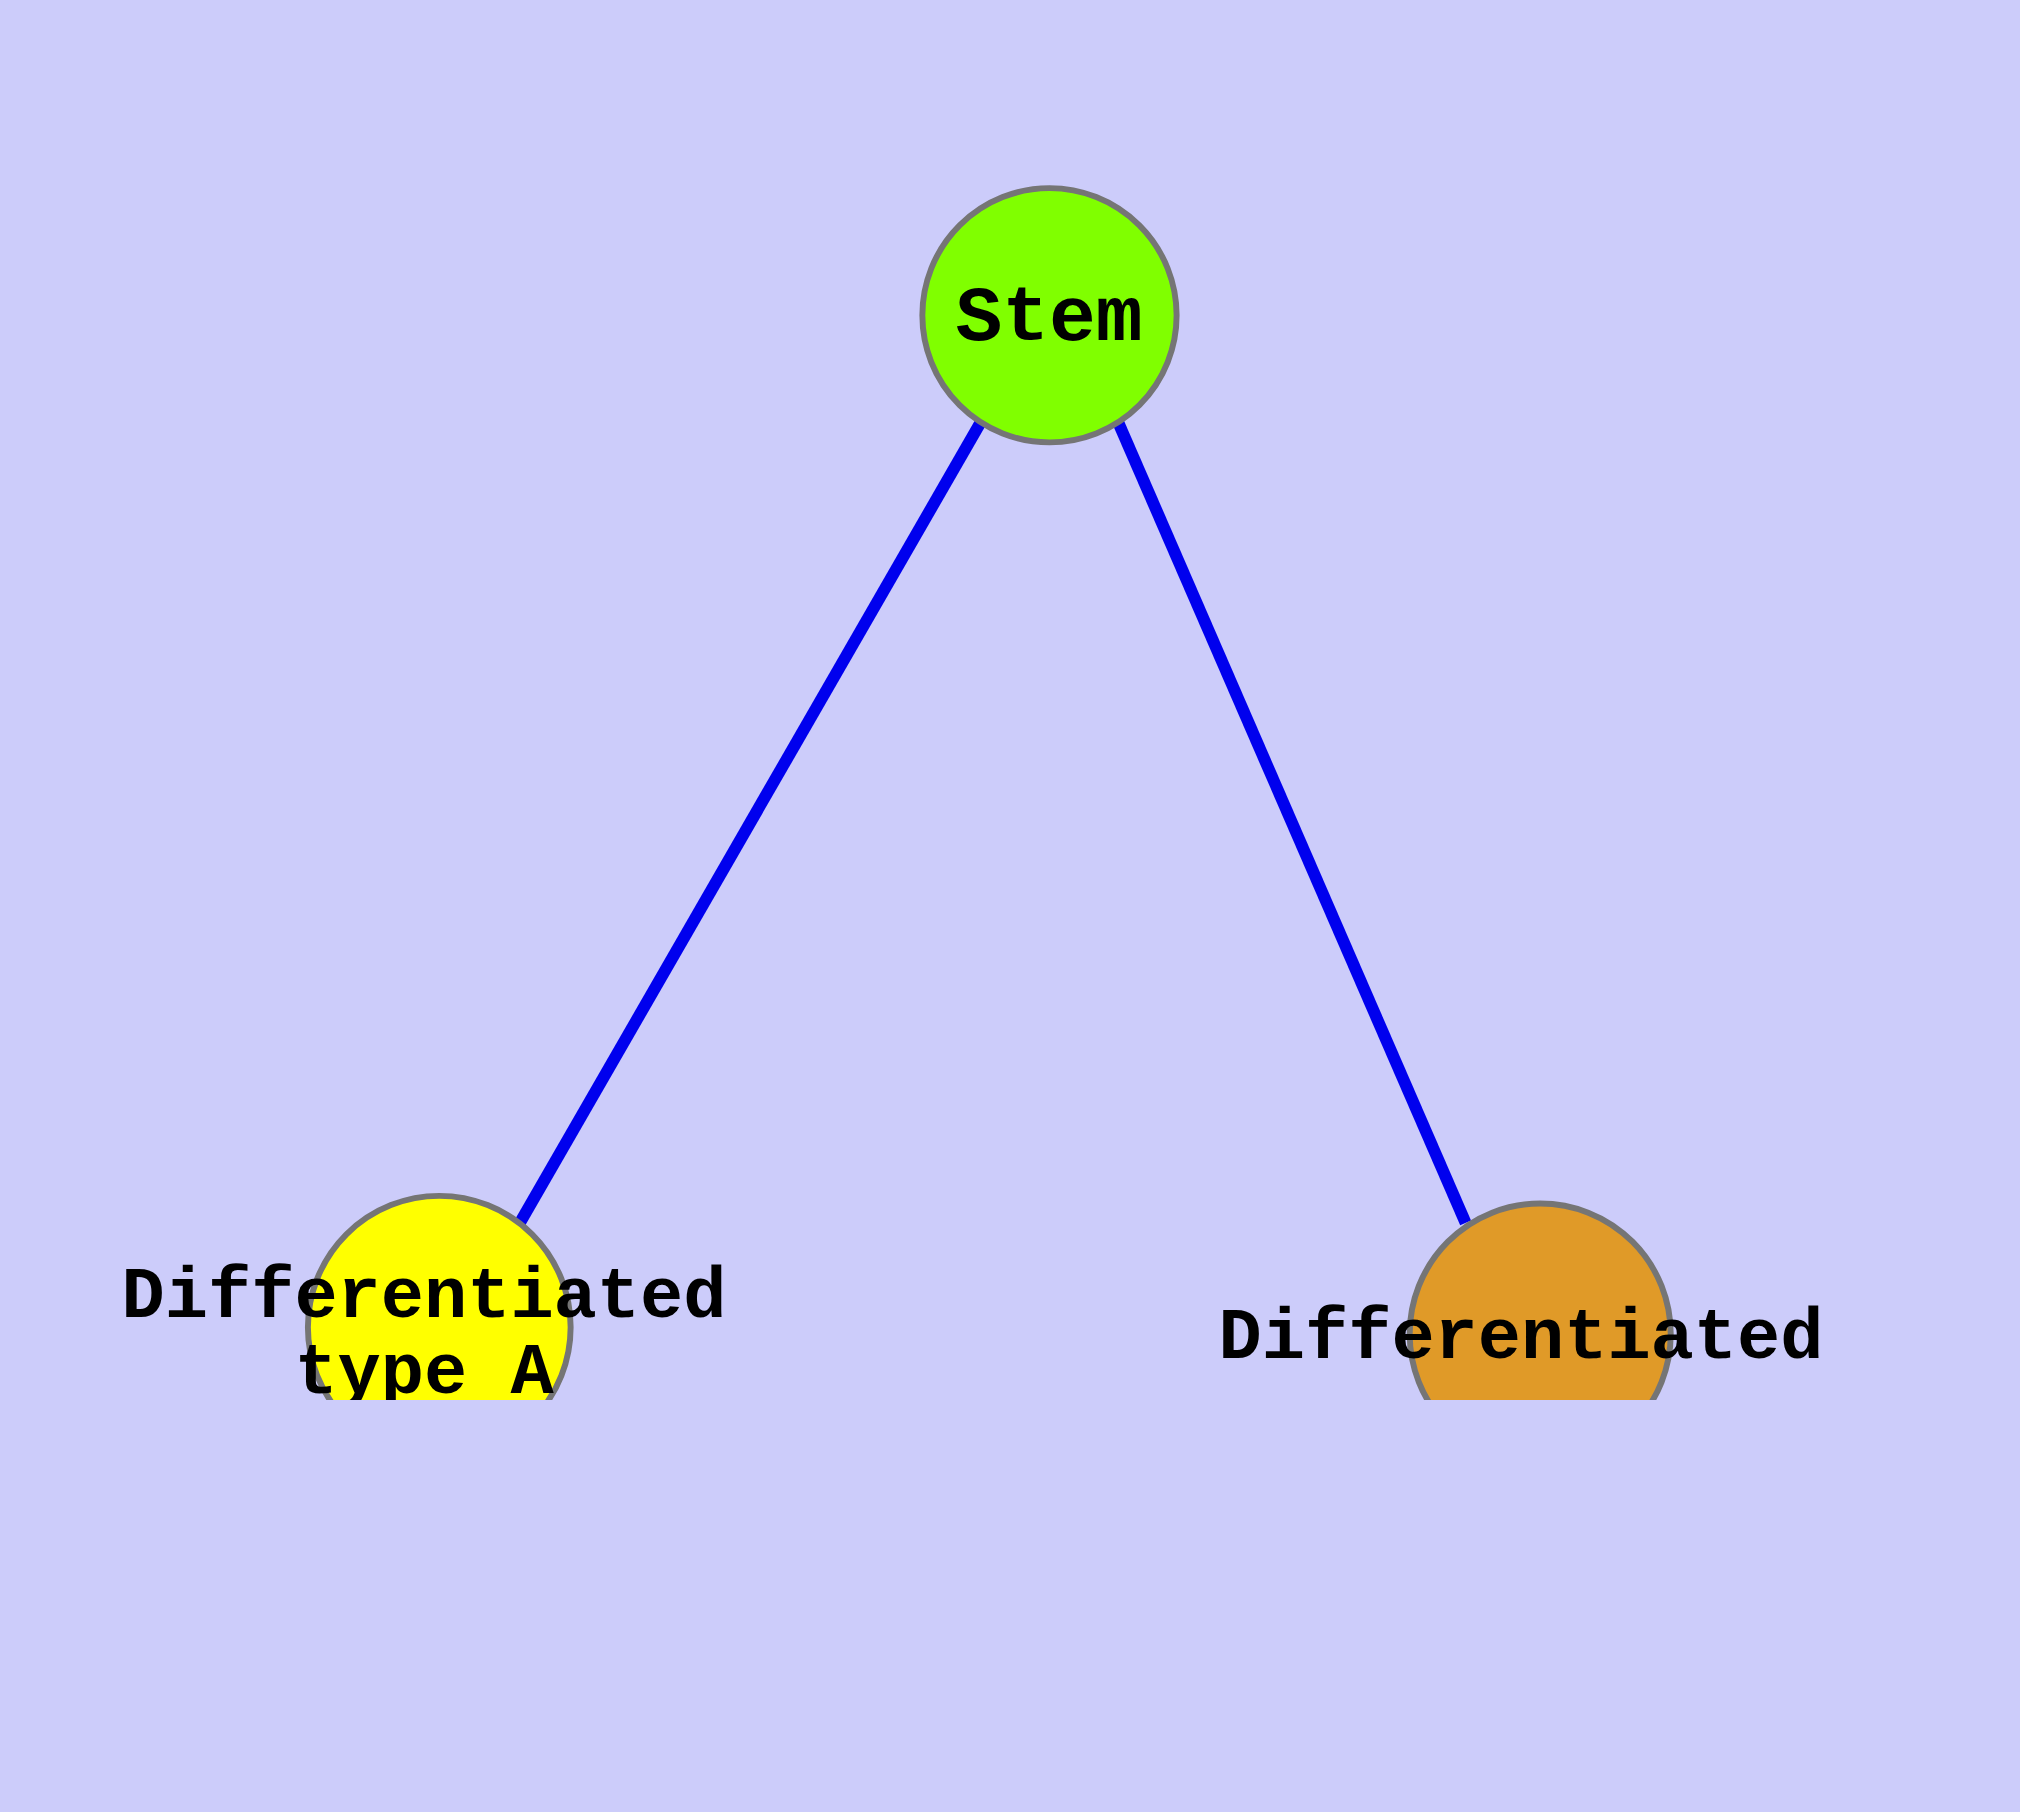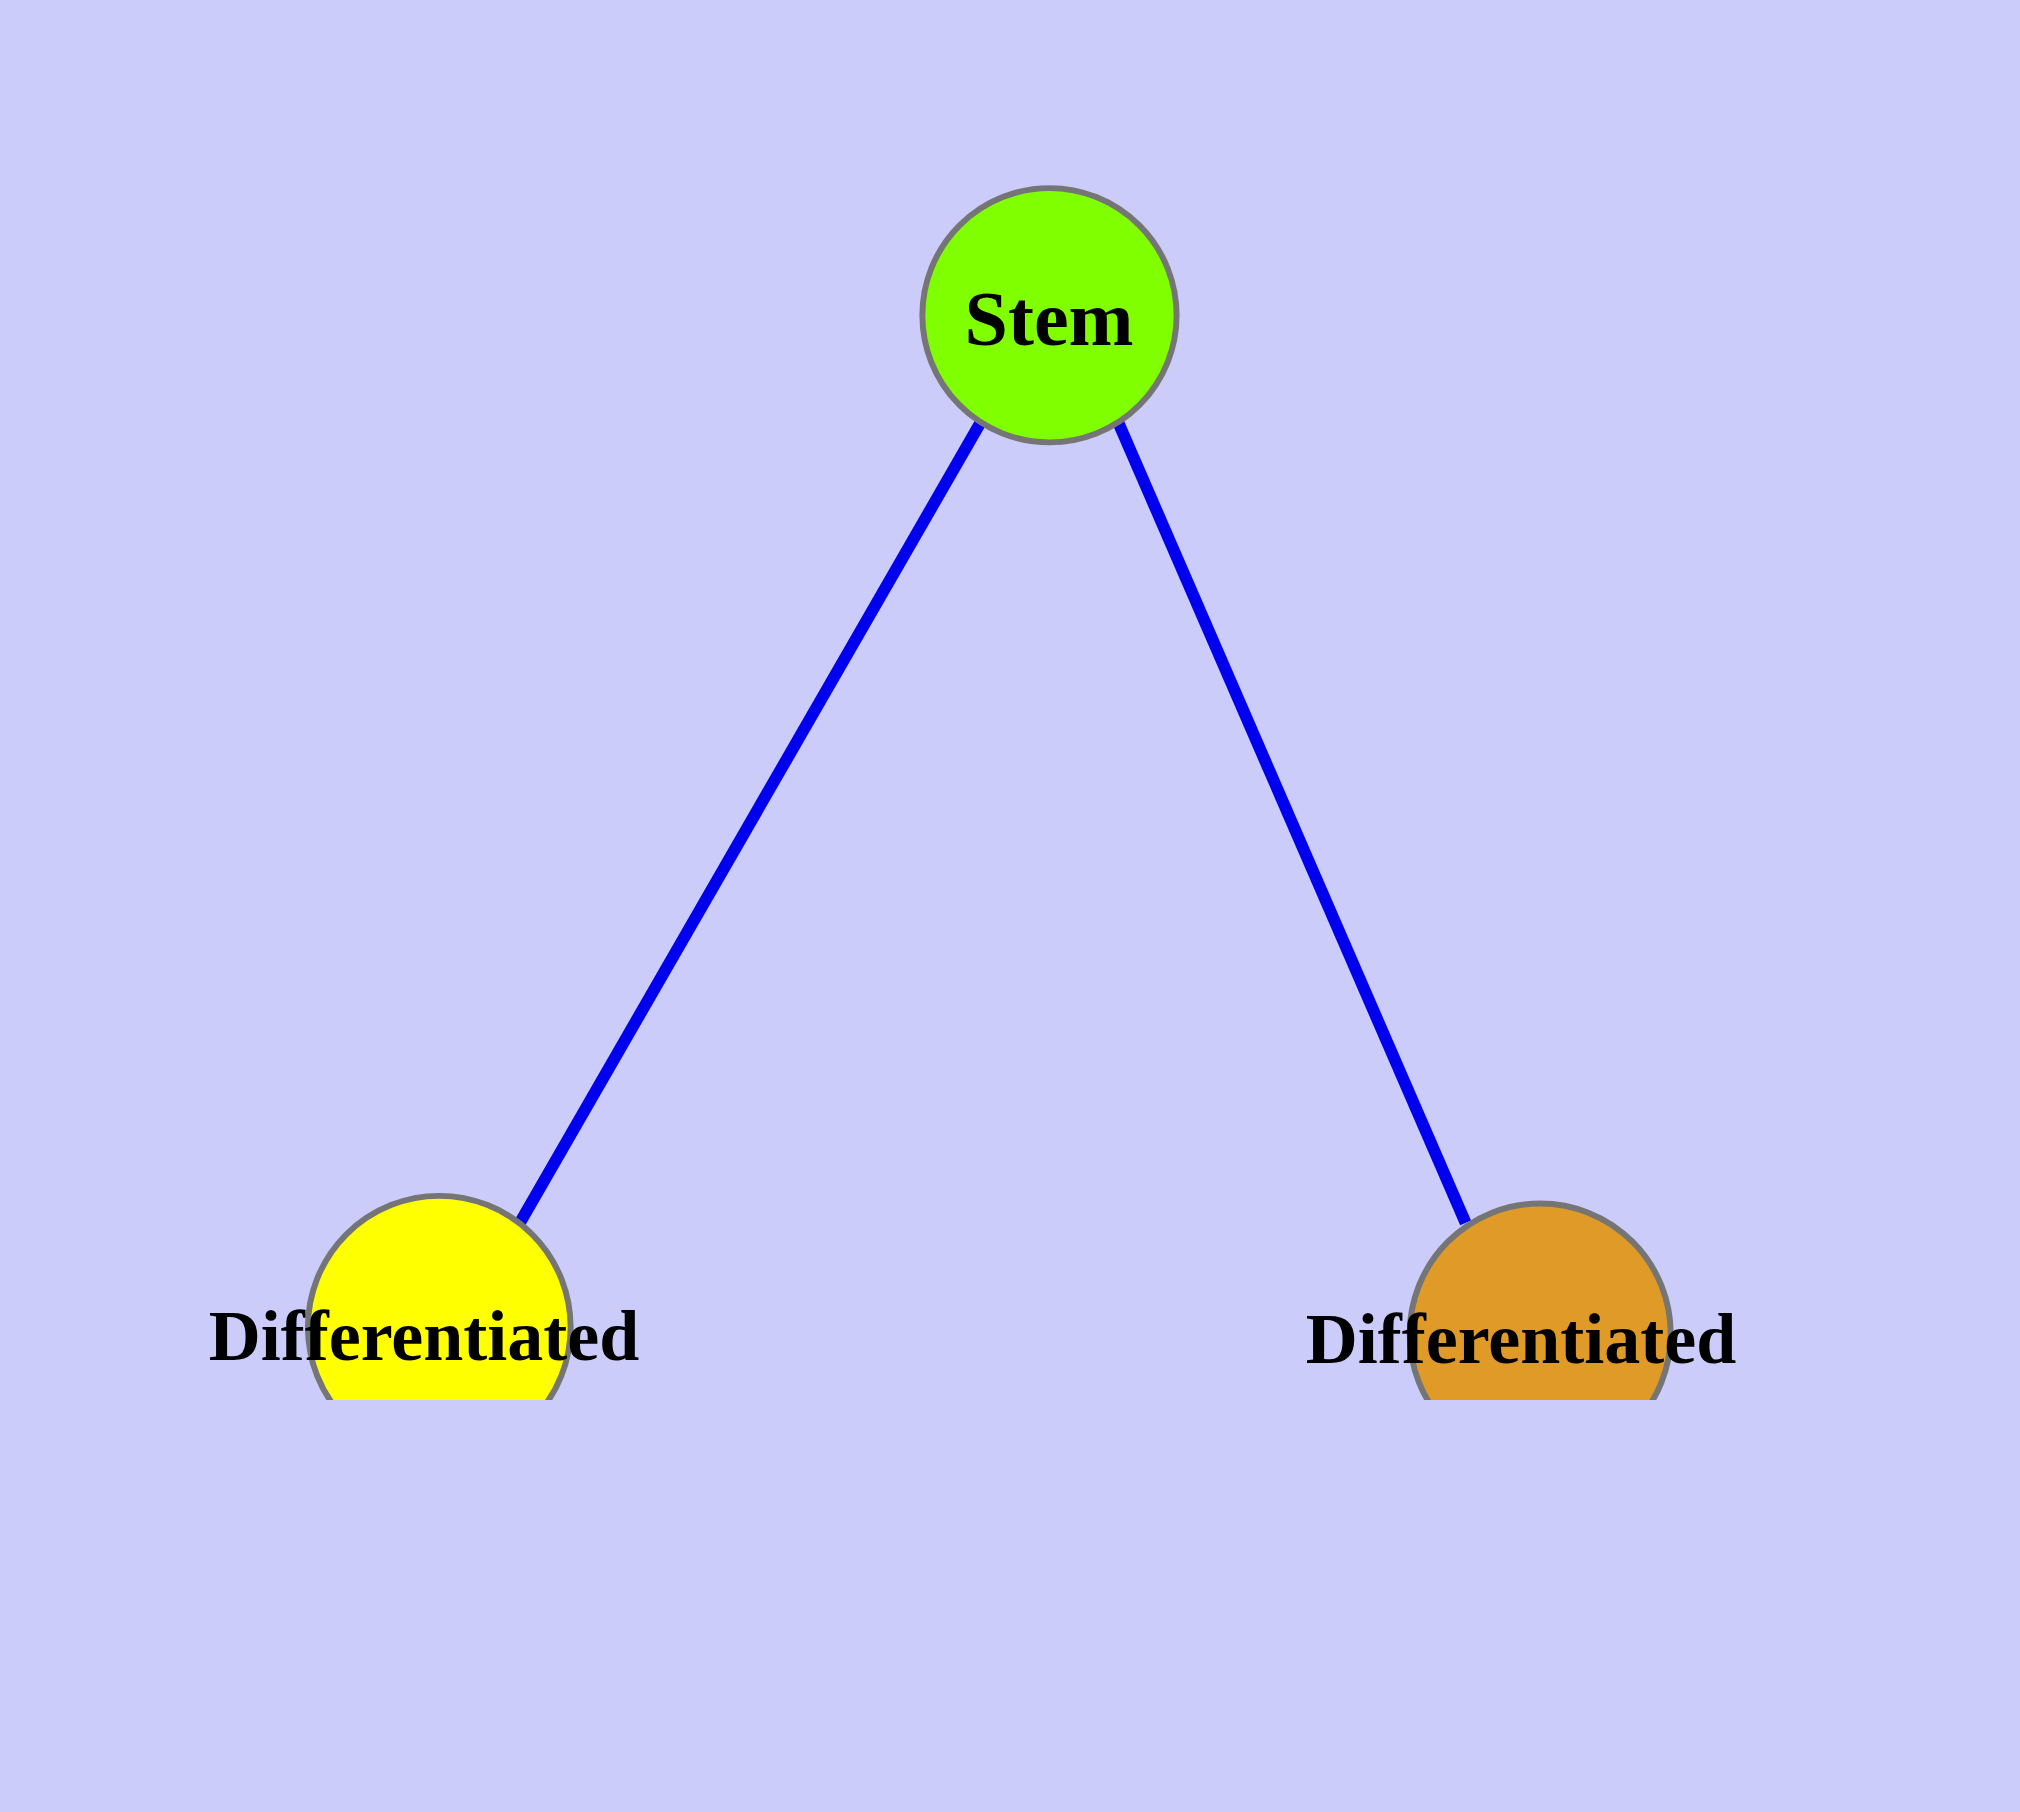--- a/index.html
+++ b/index.html
@@ -7,21 +7,21 @@
     margin: 0;
     padding: 0;
     background: #ccccfa;
   }
   #canvas {
     position: relative;
     width: 2021px;
     height: 1400px;
     background: #ccccfa;
     overflow: hidden;
-    font-family: Liberation Serif, serif;
+    font-family: Liberation Mono, monospace;
   }
   #graph-svg {
     position: absolute;
     left: 0;
     top: 0;
     width: 2021px;
     height: 1812px;
     display: block;
   }
   .node-label {
@@ -57,18 +57,18 @@
 
     <g>
       <circle cx="1238" cy="372" r="150" fill="#80ff00" stroke="#757575" stroke-width="7"></circle>
       <circle cx="518" cy="1566" r="155" fill="#ffff00" stroke="#757575" stroke-width="7"></circle>
       <circle cx="1817" cy="1574" r="154" fill="#e09a28" stroke="#757575" stroke-width="7"></circle>
     </g>
   </svg>
 
   <div class="node-label stem" style="left:1049px; top:319px;">Stem</div>
 
-  <div class="node-label leaf" style="left:424px; top:1336px;"><span>Differentiated</span><br></div>
+  <div class="node-label leaf" style="left:424px; top:1336px;"><span>Differentiated</span><br><span>type A</span></div>
 
   <div class="node-label leaf" style="left:1521px; top:1339px;"><span>Differentiated</span><br></div>
 
 </div>
 
 
 </body></html>

